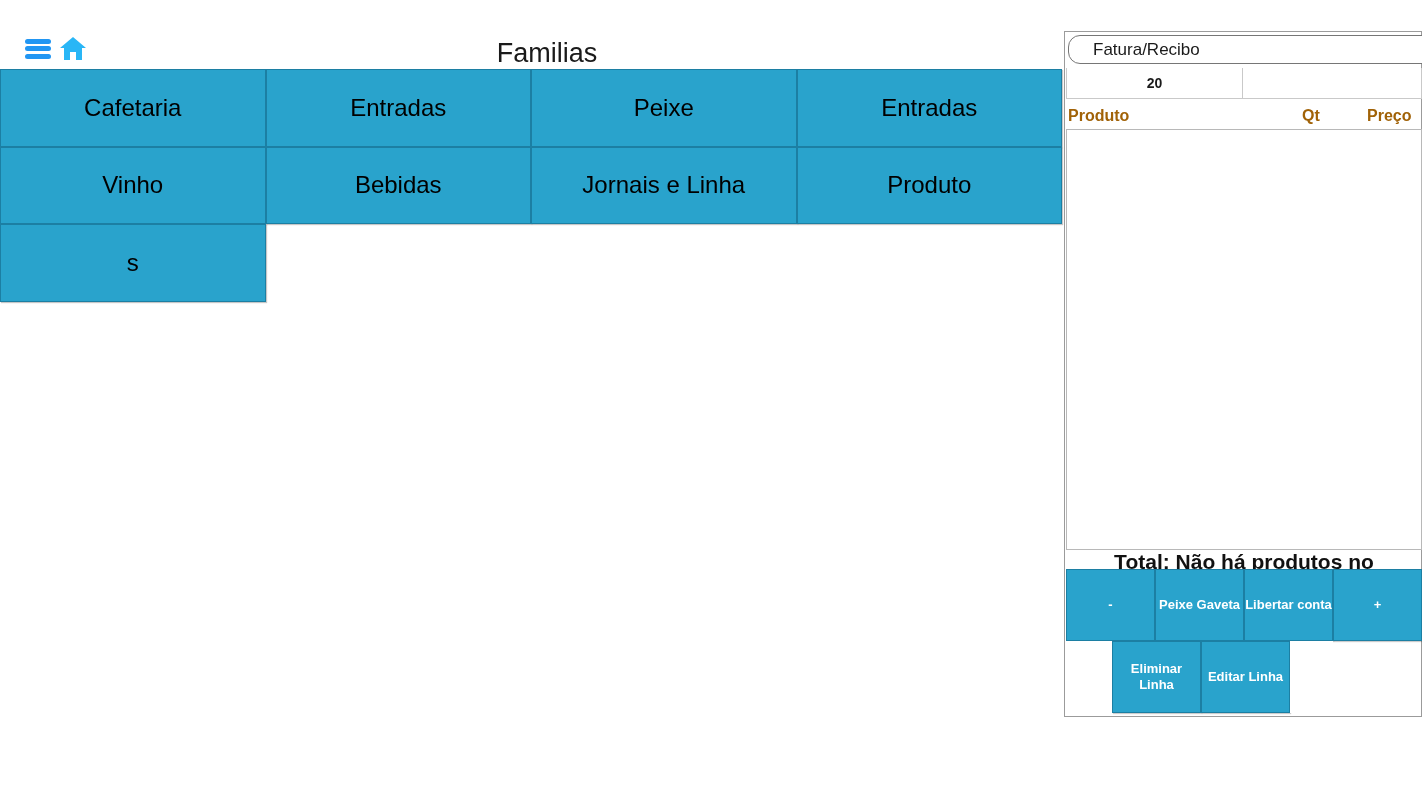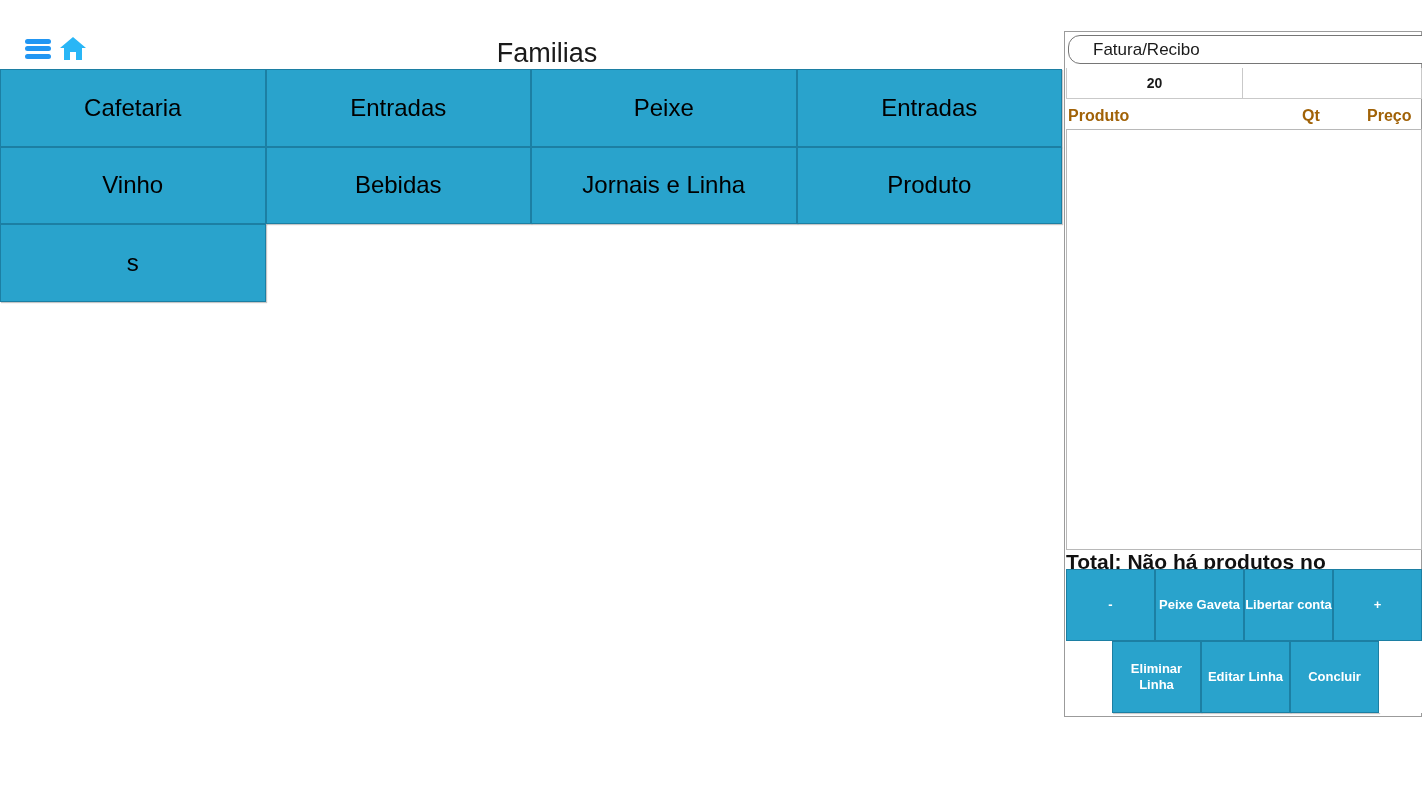--- a/index.html
+++ b/index.html
@@ -168,21 +168,21 @@
     border: 1px solid #b8b8b8;
     background: #ffffff;
     overflow: auto;
   }
 
   .total-line {
     position: absolute;
     left: 1px; top: 518px;
     width: 356px;
     height: 28px;
-    text-align: left;
+    text-align: center;
     font-size: 21px;
     font-weight: bold;
     color: #111111;
     font-family: "Liberation Sans", sans-serif;
     white-space: nowrap;
     overflow: hidden;
   }
 
   .action-grid {
     position: absolute;
@@ -278,19 +278,18 @@
       <div class="action-row">
         <div class="action-btn">-</div>
         <div class="action-btn">Peixe Gaveta</div>
         <div class="action-btn">Libertar conta</div>
         <div class="action-btn">+</div>
       </div>
       <div class="action-row">
         <div class="action-btn empty" style="width:46px"></div>
         <div class="action-btn">Eliminar Linha</div>
         <div class="action-btn">Editar Linha</div>
-        <div class="action-btn">Concluir</div>
         <div class="action-btn empty" style="width:43px"></div>
       </div>
     </div>
 
   </div>
 </div>
 
 </body></html>

